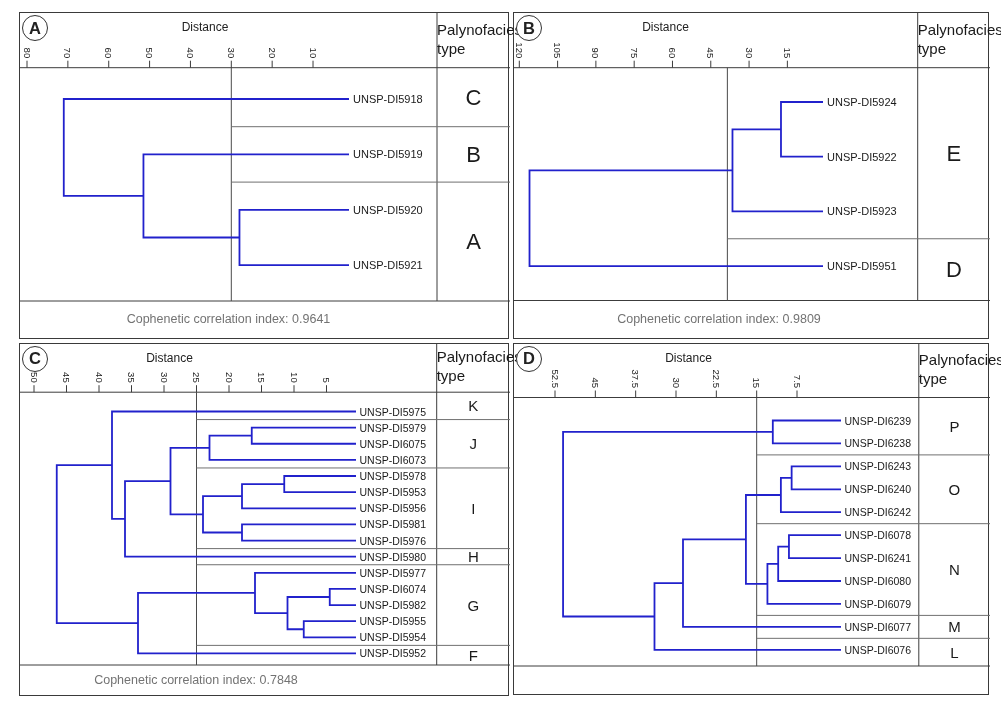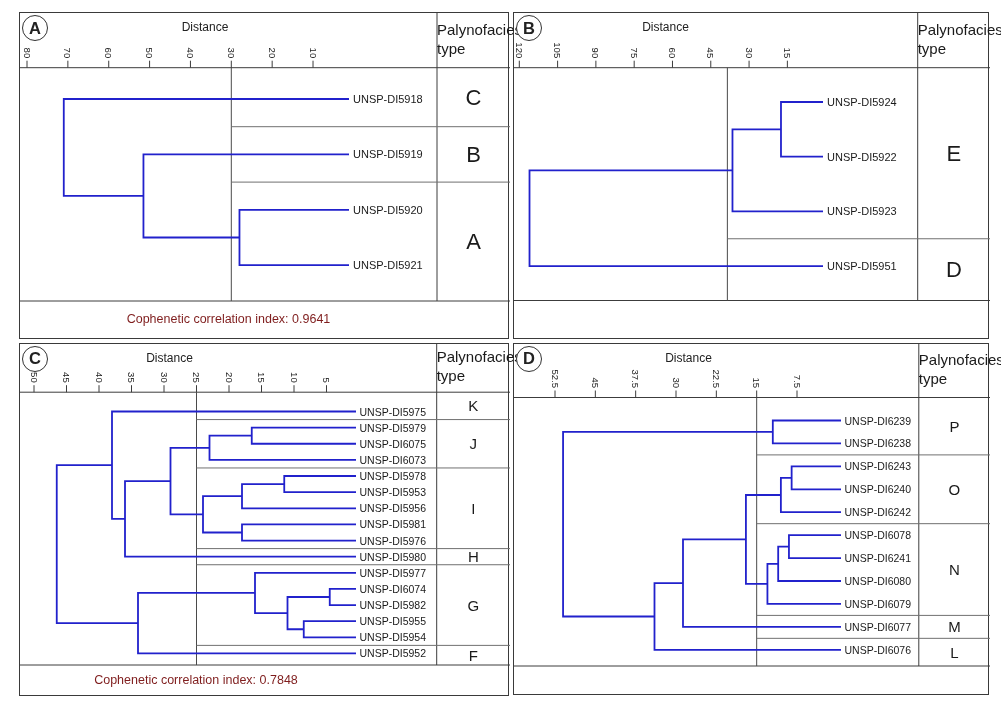--- a/index.html
+++ b/index.html
@@ -19,21 +19,21 @@
   .axis-title{
     position:absolute;top:7px;height:14px;left:0;text-align:center;
     font-size:12px;color:#222;z-index:2;
   }
   .palyno-header{
     position:absolute;top:0;display:flex;flex-direction:column;align-items:flex-start;
     justify-content:center;font-size:15px;line-height:1.25;color:#1a1a1a;text-align:center;z-index:2;
   }
   .cophenetic{
     position:absolute;left:0;display:flex;align-items:center;justify-content:center;
-    font-size:12.5px;color:#7f1d1d;z-index:2;
+    font-size:12.5px;color:#737373;z-index:2;
   }
 </style>
 </head>
 <body>
 
 <div id="figure">
 
   <div class="panel" id="panel-A" style="left:19px;top:12px;width:490px;height:327px;">
     <svg width="490" height="327" viewBox="0 0 490 327">
         <line x1="0" y1="54.7" x2="490" y2="54.7" stroke="#3c3c3c" stroke-width="1"></line>
@@ -114,20 +114,21 @@
         <text x="313" y="253.10000000000002" text-anchor="start" dominant-baseline="central" font-size="11" fill="#1a1a1a">UNSP-DI5951</text>
       </svg>
     <div class="badge">
       <span>B</span>
     </div>
     <div class="axis-title" style="width:303px;">Distance</div>
     <div class="palyno-header" style="left:403.7px;width:70.3px;height:53px;">
       <span>Palynofacies</span>
       <span>type</span>
     </div>
+    <div class="cophenetic" style="top:287.5px;height:36px;width:410px;">Cophenetic correlation index: 0.9809</div>
   </div>
 
   <div class="panel" id="panel-C" style="left:19px;top:342.5px;width:490px;height:353.5px;">
     <svg width="490" height="353.5" viewBox="0 0 490 353.5">
         <line x1="0" y1="48.2" x2="490" y2="48.2" stroke="#3c3c3c" stroke-width="1"></line>
         <line x1="0" y1="321" x2="490" y2="321" stroke="#3c3c3c" stroke-width="1"></line>
         <line x1="416.7" y1="0" x2="416.7" y2="321" stroke="#3c3c3c" stroke-width="1"></line>
         <line x1="176.5" y1="48.2" x2="176.5" y2="321" stroke="#4a4a4a" stroke-width="1"></line>
         <line x1="176.5" y1="75.565" x2="490" y2="75.565" stroke="#707070" stroke-width="1"></line>
         <line x1="176.5" y1="123.95499999999998" x2="490" y2="123.95499999999998" stroke="#707070" stroke-width="1"></line>

